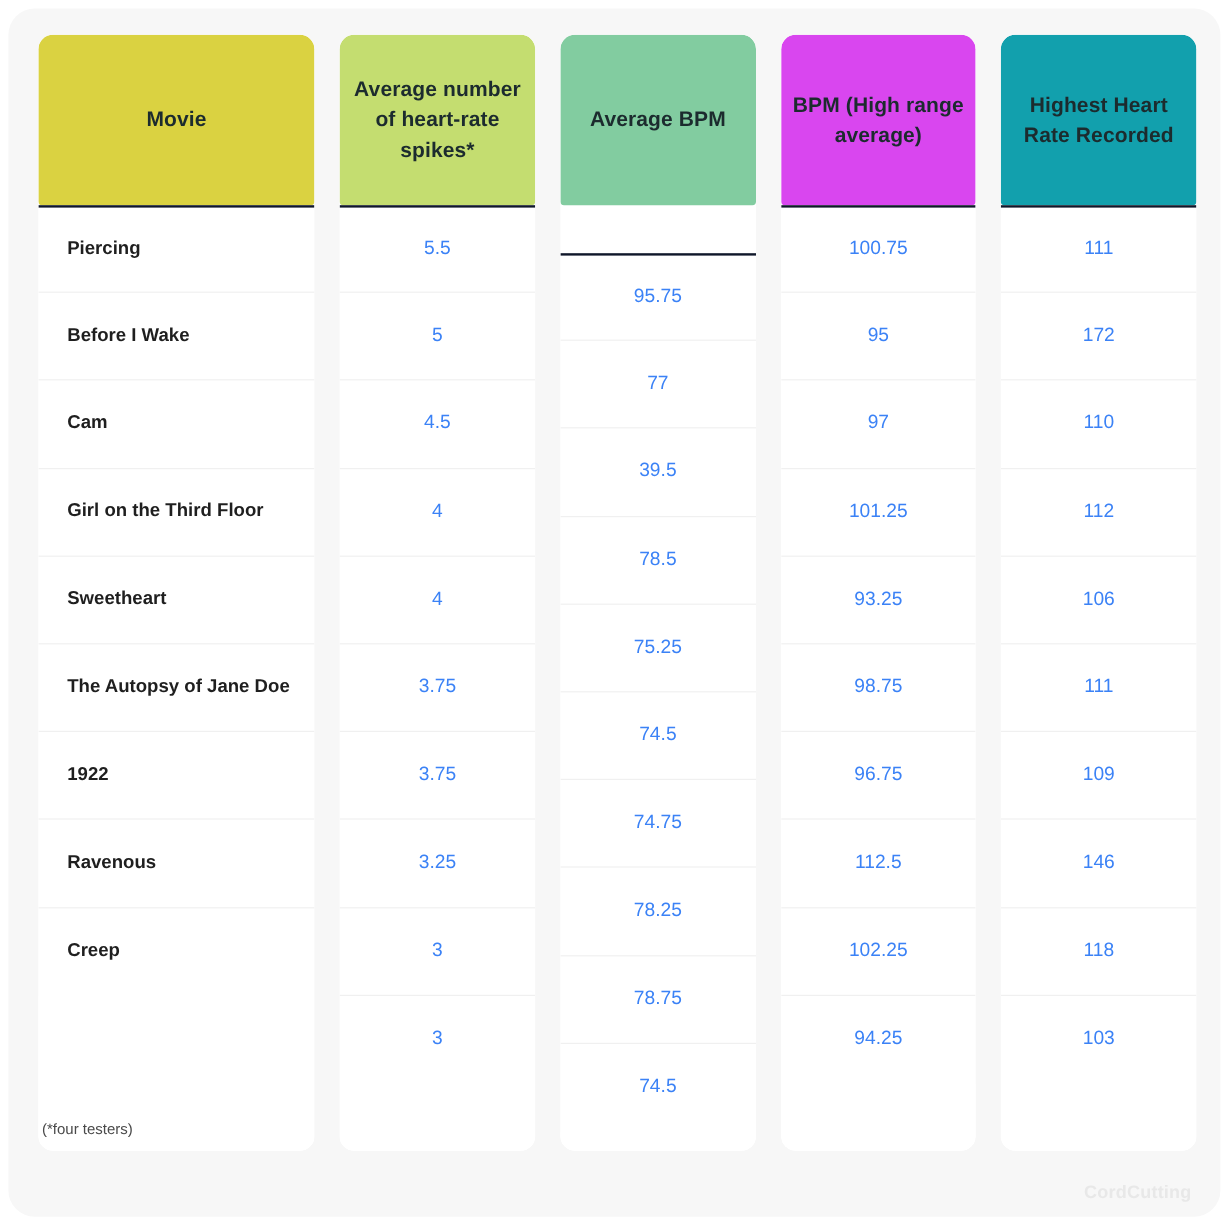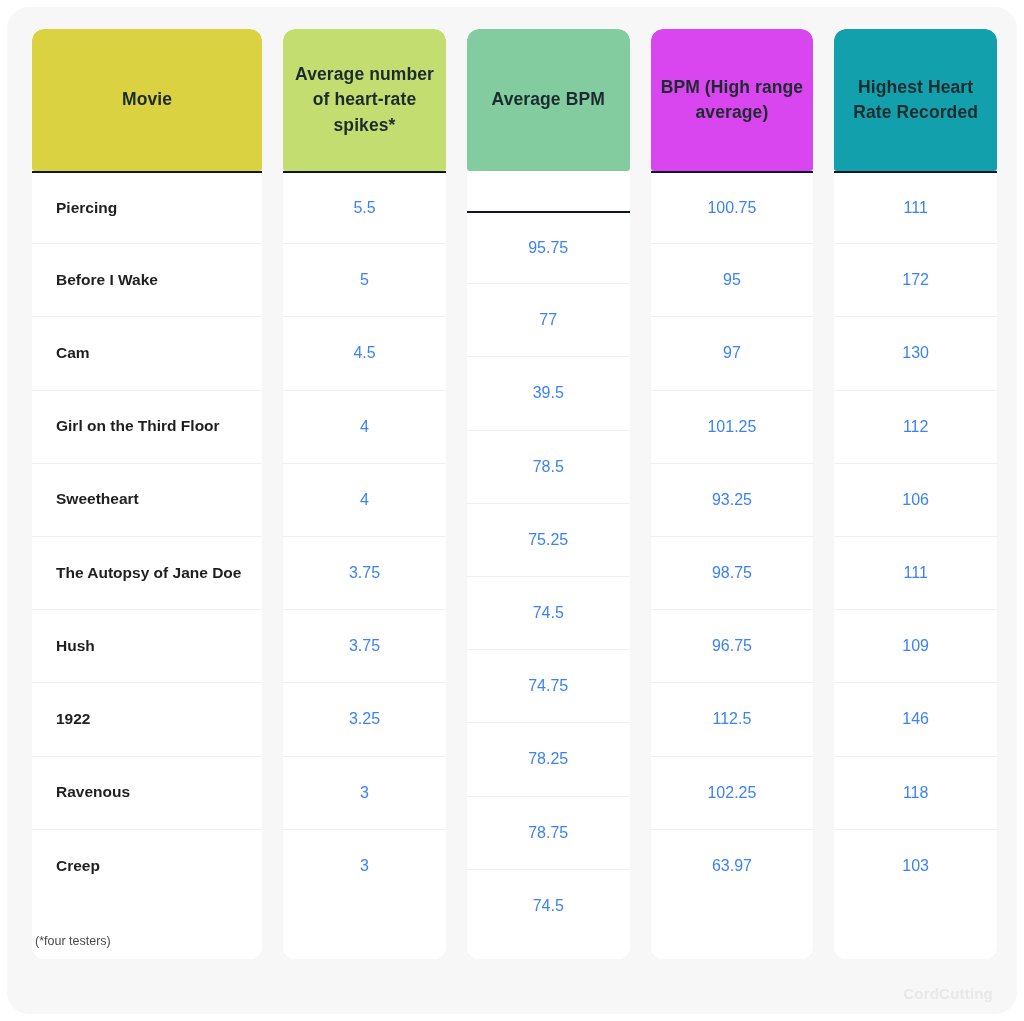--- a/index.html
+++ b/index.html
@@ -132,21 +132,20 @@
   <div class="table-wrap" id="table-wrap">
       <div class="column c0">
         <div class="head-cell h0" style="background: rgb(218, 210, 65);">Movie</div>
         <div class="body-cells">
           <div class="cell movie first">Piercing</div>
           <div class="cell movie">Before I Wake</div>
           <div class="cell movie">Cam</div>
           <div class="cell movie">Girl on the Third Floor</div>
           <div class="cell movie">Sweetheart</div>
           <div class="cell movie">The Autopsy of Jane Doe</div>
-          <div class="cell movie">Hush</div>
           <div class="cell movie">1922</div>
           <div class="cell movie">Ravenous</div>
           <div class="cell movie last">Creep</div>
           <div class="tail-pad"></div>
         </div>
       </div>
       <div class="column c1">
         <div class="head-cell h1" style="background: rgb(196, 221, 112);">Average number of heart-rate spikes*</div>
         <div class="body-cells">
           <div class="cell num first">5.5</div>
@@ -183,30 +182,30 @@
         <div class="body-cells">
           <div class="cell num first">100.75</div>
           <div class="cell num">95</div>
           <div class="cell num">97</div>
           <div class="cell num">101.25</div>
           <div class="cell num">93.25</div>
           <div class="cell num">98.75</div>
           <div class="cell num">96.75</div>
           <div class="cell num">112.5</div>
           <div class="cell num">102.25</div>
-          <div class="cell num last">63.97</div>
+          <div class="cell num last">94.25</div>
           <div class="tail-pad"></div>
         </div>
       </div>
       <div class="column c4">
         <div class="head-cell h4" style="background: rgb(18, 160, 173);">Highest Heart Rate Recorded</div>
         <div class="body-cells">
           <div class="cell num first">111</div>
           <div class="cell num">172</div>
-          <div class="cell num">130</div>
+          <div class="cell num">110</div>
           <div class="cell num">112</div>
           <div class="cell num">106</div>
           <div class="cell num">111</div>
           <div class="cell num">109</div>
           <div class="cell num">146</div>
           <div class="cell num">118</div>
           <div class="cell num last">103</div>
           <div class="tail-pad"></div>
         </div>
       </div>

